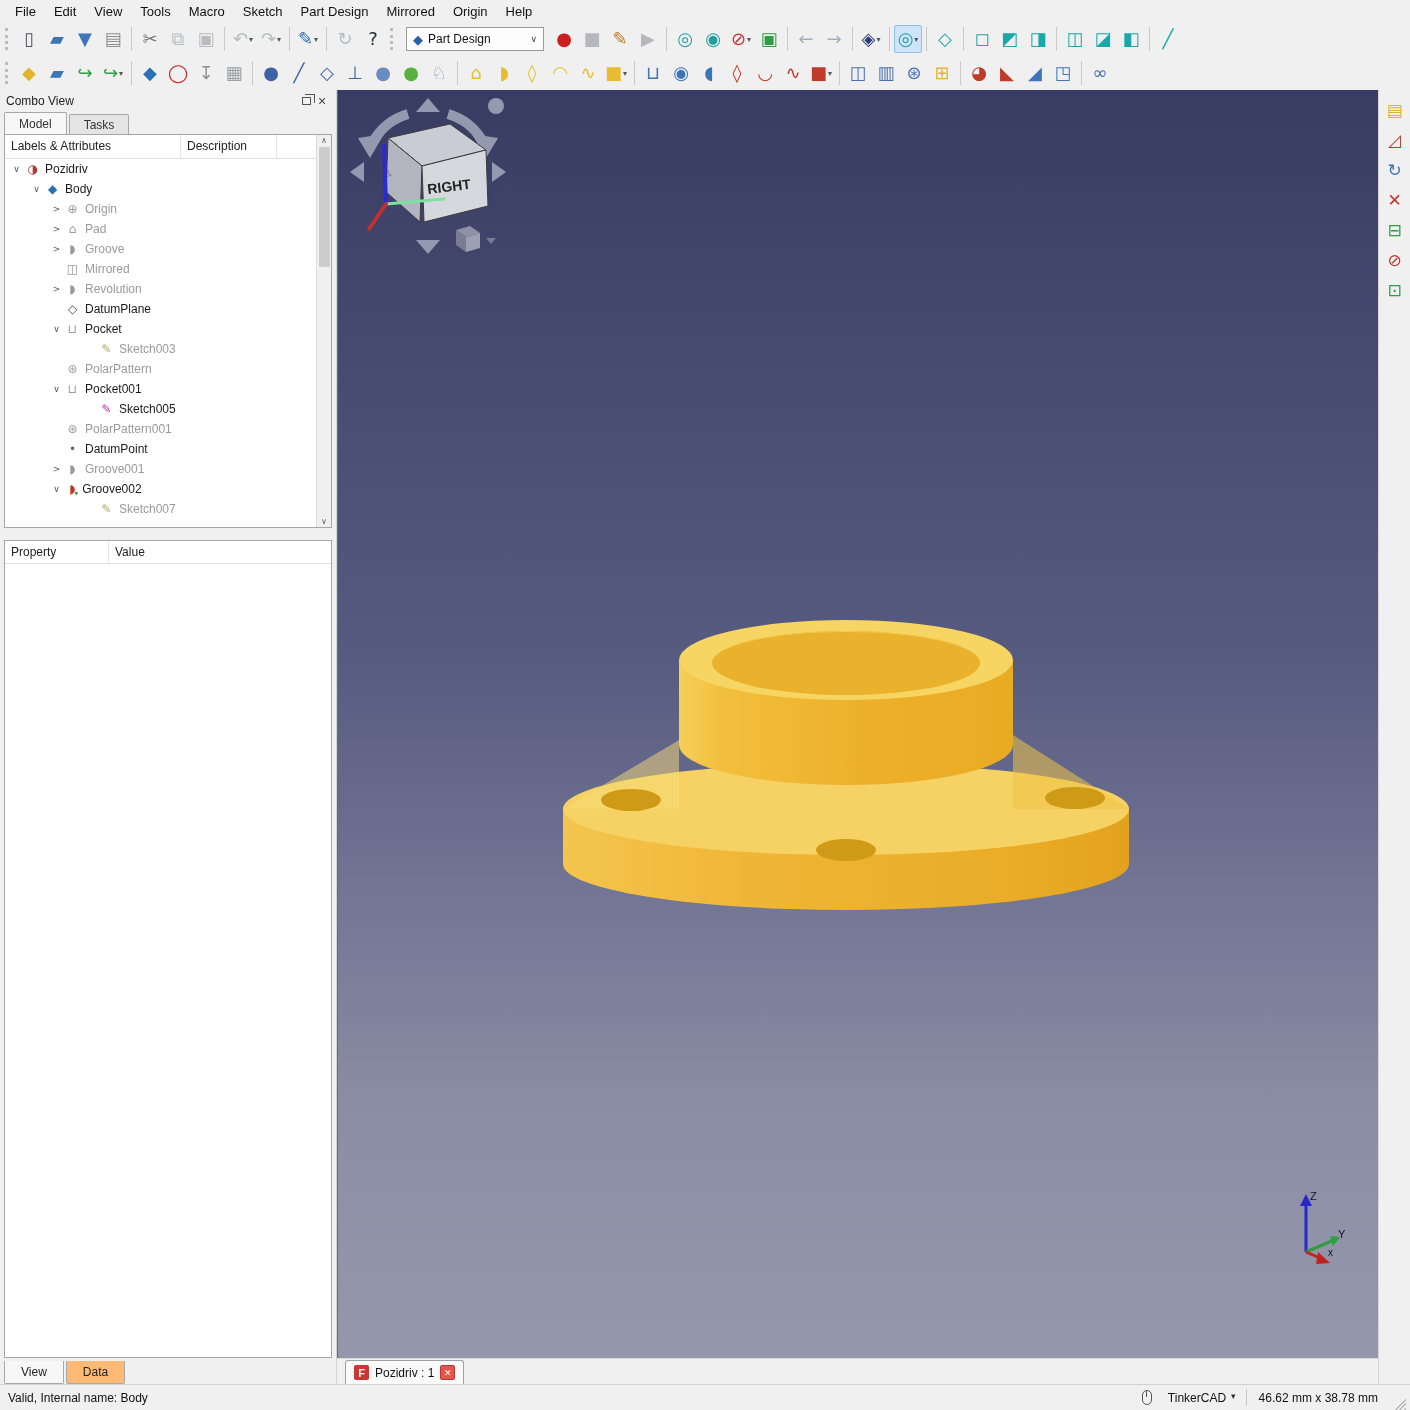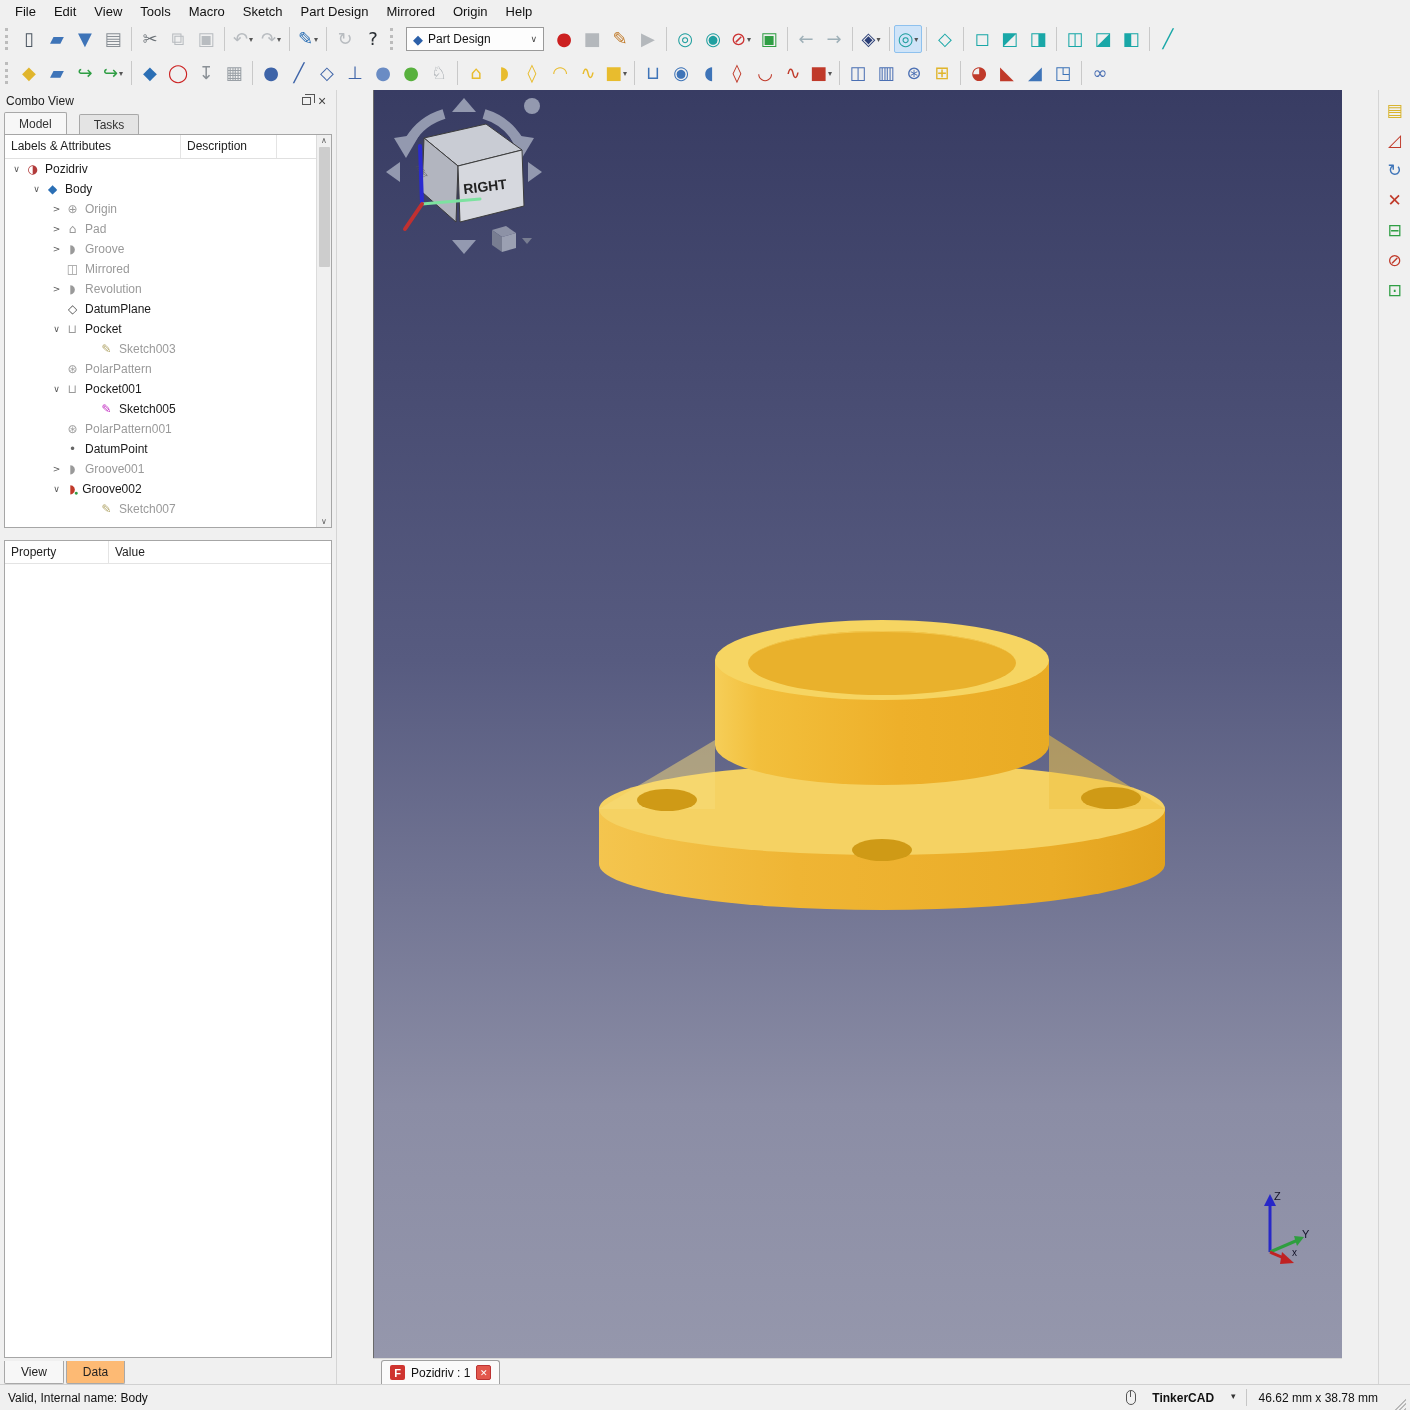--- a/index.html
+++ b/index.html
@@ -22,32 +22,32 @@
   .tbtn .g { font-size:18px; line-height:1; font-family:"DejaVu Sans",sans-serif; }
   .tbtn .dd { font-size:8px; color:#555; margin-left:1px; }
   .tbtn.active { background:#cfe4f8; border-color:#8ec1ee; }
   .wb-combo { display:flex; align-items:center; gap:5px; border:1px solid #9a9a9a; background:#fdfdfd;
               height:24px; padding:0 6px; margin:0 6px; min-width:138px; }
   .wb-combo .wbi { font-size:13px; color:#2b5fa8; }
   .wb-combo .wbl { font-size:12px; color:#111; flex:1; }
   .wb-combo .wbc { font-size:9px; color:#444; }
 
   
-  .main { display:flex; height:1294px;gap:36px; }
+  .main { display:flex; height:1294px; }
   .left-panel { width:337px; background:#f0f0f0; display:flex; flex-direction:column; border-right:1px solid #d5d5d5; }
   .combo-title { height:21px; display:flex; align-items:center; padding:0 6px; font-size:12px; color:#222; }
   .combo-title .t { flex:1; }
   .dockbtn { width:16px; height:14px; display:flex; align-items:center; justify-content:center;
              color:#444; font-size:11px; cursor:default; }
   .float-glyph { position:relative; width:9px; height:8px; border:1px solid #555; background:#f0f0f0; }
   .float-glyph::before { content:""; position:absolute; left:2px; top:-4px; width:9px; height:8px;
              border:1px solid #555; border-bottom:none; border-left:none; }
   .tabs { display:flex; padding-left:4px; height:23px; align-items:flex-end; }
   .tab { padding:3px 14px; font-size:12px; border:1px solid #a8a8a8; border-bottom:none; background:#e4e4e4;
-         color:#333; margin-right:12px; border-radius:2px 2px 0 0; position:relative; top:1px; cursor:default; }
+         color:#333; margin-right:2px; border-radius:2px 2px 0 0; position:relative; top:1px; cursor:default; }
   .tab.on { background:#f7f7f7; padding-top:4px; top:0; }
 
   .treebox { margin:0 4px; background:#fff; border:1px solid #a6a6a6; height:394px; position:relative; overflow:hidden; }
   .treehdr { display:flex; height:24px; border-bottom:1px solid #e0e0e0; font-size:12px; color:#222; }
   .treehdr .c1 { width:176px; padding:4px 0 0 6px; border-right:1px solid #e4e4e4; }
   .treehdr .c2 { width:96px; padding:4px 0 0 6px; border-right:1px solid #e4e4e4; }
   .trow { height:20px; display:flex; align-items:center; cursor:default; }
   .chev { width:15px; font-size:9px; color:#555; text-align:center; flex:none; font-family:"DejaVu Sans",sans-serif; }
   .ticon { width:17px; font-size:12px; text-align:center; flex:none; font-family:"DejaVu Sans",sans-serif; position:relative; }
   .badge { font-size:7px; margin-left:-7px; margin-top:7px; flex:none; }
@@ -92,21 +92,21 @@
   .rtb { width:28px; height:28px; border:1px solid transparent; border-radius:2px; background:transparent;
          display:flex; align-items:center; justify-content:center; }
   .rtb .g { font-size:17px; font-family:"DejaVu Sans",sans-serif; }
 
   
   .statusbar { height:26px; background:#f0f0f0; border-top:1px solid #d0d0d0; display:flex; align-items:center;
                padding:0 4px 0 8px; font-size:12px; color:#111; }
   .statusbar .msg { flex:1; }
   .mouse-glyph { width:10px; height:15px; border:1.5px solid #555; border-radius:5px; position:relative; margin-right:6px; }
   .mouse-glyph::before { content:""; position:absolute; left:3.2px; top:0; width:1px; height:6px; background:#555; }
-  .navstyle { display:flex; gap:17px; padding:0 10px;font-weight:bold; }
+  .navstyle { display:flex; gap:5px; padding:0 10px; }
   .navstyle .dd { font-size:9px; color:#333; }
   .st-sep { width:1px; height:17px; background:#c6c6c6; }
   .dims { padding:0 12px; }
   .grip { width:14px; height:14px; margin-left:2px; align-self:flex-end;
           background:
             linear-gradient(135deg, transparent 58%, #b8b8b8 58% 66%, transparent 66% 74%, #b8b8b8 74% 82%, transparent 82% 90%, #b8b8b8 90%); }
 </style>
 </head>
 <body>
 

